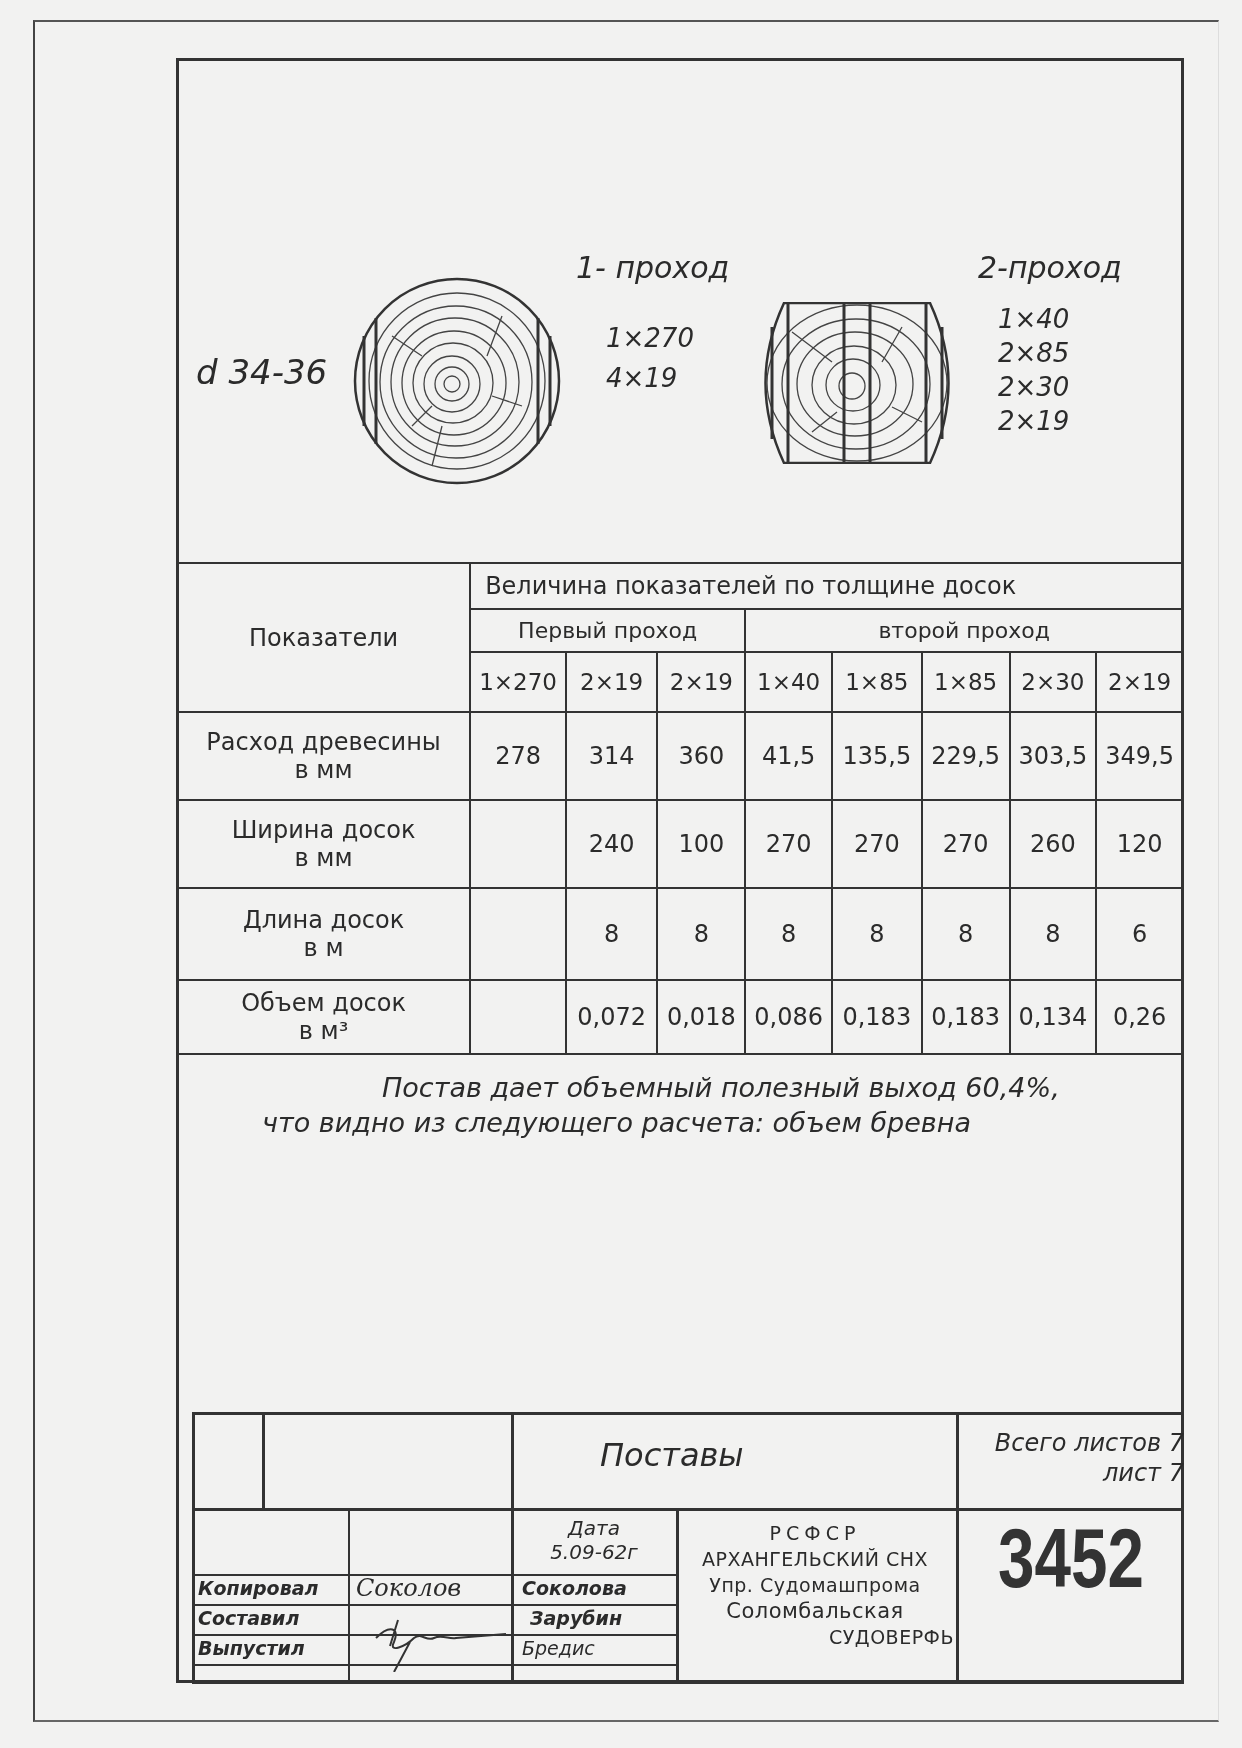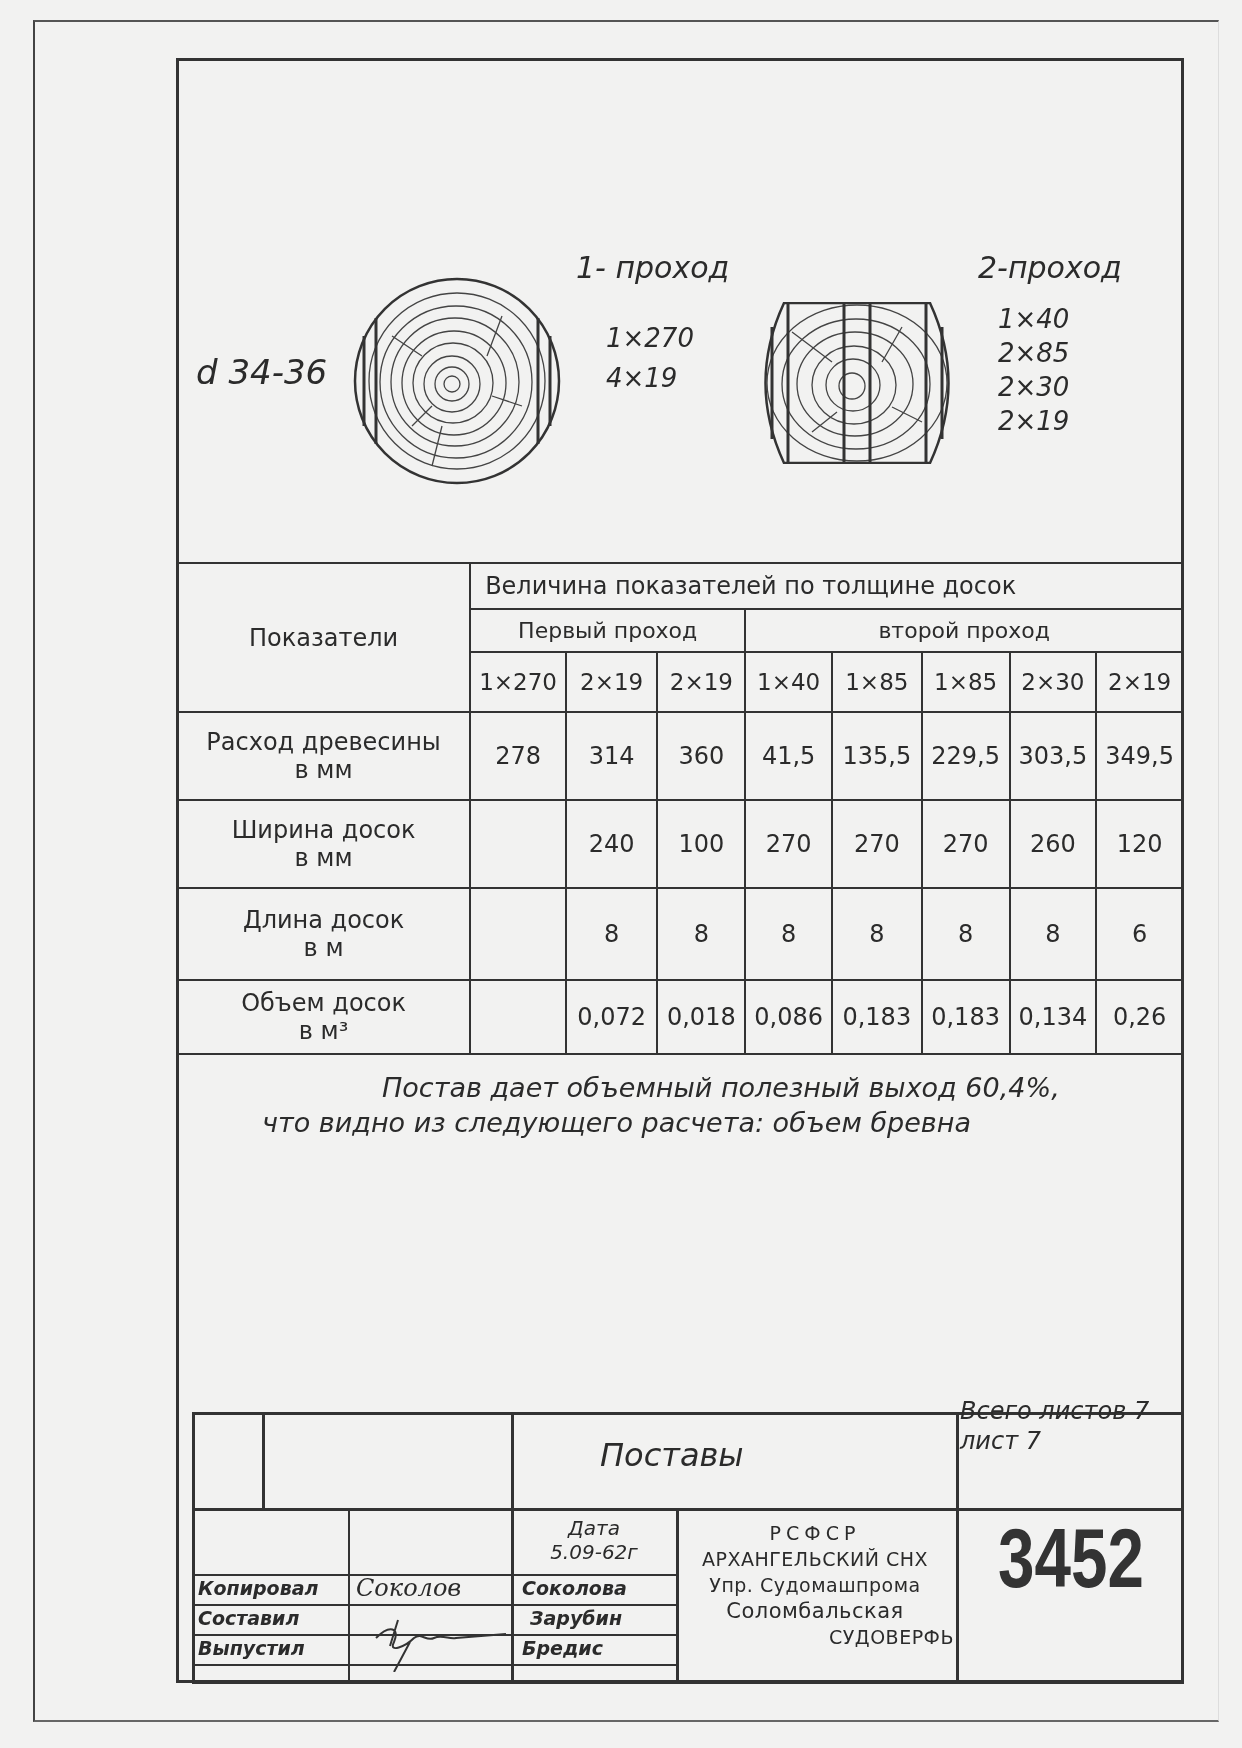--- a/index.html
+++ b/index.html
@@ -202,41 +202,41 @@
 <div class="line" style="left:192px;top:1634px;width:484px;height:2px;"></div>
 <div class="line" style="left:192px;top:1664px;width:484px;height:2px;"></div>
 
 <div class="line" style="left:262px;top:1412px;width:3px;height:96px;"></div>
 <div class="line" style="left:511px;top:1412px;width:3px;height:272px;"></div>
 <div class="line" style="left:956px;top:1412px;width:3px;height:272px;"></div>
 <div class="line" style="left:348px;top:1508px;width:2px;height:176px;"></div>
 <div class="line" style="left:676px;top:1508px;width:3px;height:176px;"></div>
 
 <div class="tbtext" style="left:600px;top:1436px;font-size:32px;">Поставы</div>
-<div class="tbtext" style="left:960px;top:1396px;width:224px;text-align:left;font-size:24px;line-height:30px;">
+<div class="tbtext" style="left:960px;top:1428px;width:224px;text-align:right;font-size:24px;line-height:30px;">
   <div>Всего листов 7</div>
   <div>лист 7</div>
 </div>
 <div class="tbtext" style="left:514px;top:1516px;width:160px;text-align:center;font-size:20px;line-height:24px;">
   <div>Дата</div>
   <div>5.09-62г</div>
 </div>
 
 <div class="tbtext" style="left:198px;top:1577px;font-size:19px;font-weight:bold;">Копировал</div>
 <div class="tbtext" style="left:198px;top:1607px;font-size:19px;font-weight:bold;">Составил</div>
 <div class="tbtext" style="left:198px;top:1637px;font-size:19px;font-weight:bold;">Выпустил</div>
 
 <div class="tbtext" style="left:356px;top:1574px;font-size:24px;font-family:'DejaVu Serif',serif;">Соколов</div>
 <svg class="abs" style="left:370px;top:1616px;" width="140" height="56" viewBox="0 0 140 56">
   <path d="M6 22 C20 8 30 12 24 26 C18 38 36 30 44 22 C52 16 56 26 64 22 C72 18 80 24 86 22 L136 18 M28 4 L20 30 M40 26 L24 56" fill="none" stroke="#333" stroke-width="2"></path>
 </svg>
 
 <div class="tbtext" style="left:522px;top:1577px;font-size:19px;font-weight:bold;">Соколова</div>
 <div class="tbtext" style="left:530px;top:1607px;font-size:19px;font-weight:bold;">Зарубин</div>
-<div class="tbtext" style="left:522px;top:1637px;font-size:19px;font-weight:bold;">Бредис</div>
+<div class="tbtext" style="left:522px;top:1637px;font-size:19px;font-weight:normal;">Бредис</div>
 
 <div class="stamp">
   <div style="letter-spacing:5px;">РСФСР</div>
   <div>АРХАНГЕЛЬСКИЙ СНХ</div>
   <div>Упр. Судомашпрома</div>
   <div style="font-size:21px;">Соломбальская</div>
   <div style="text-transform:uppercase;text-align:right;">судоверфь</div>
 </div>
 
 <div class="docno">3452</div>

